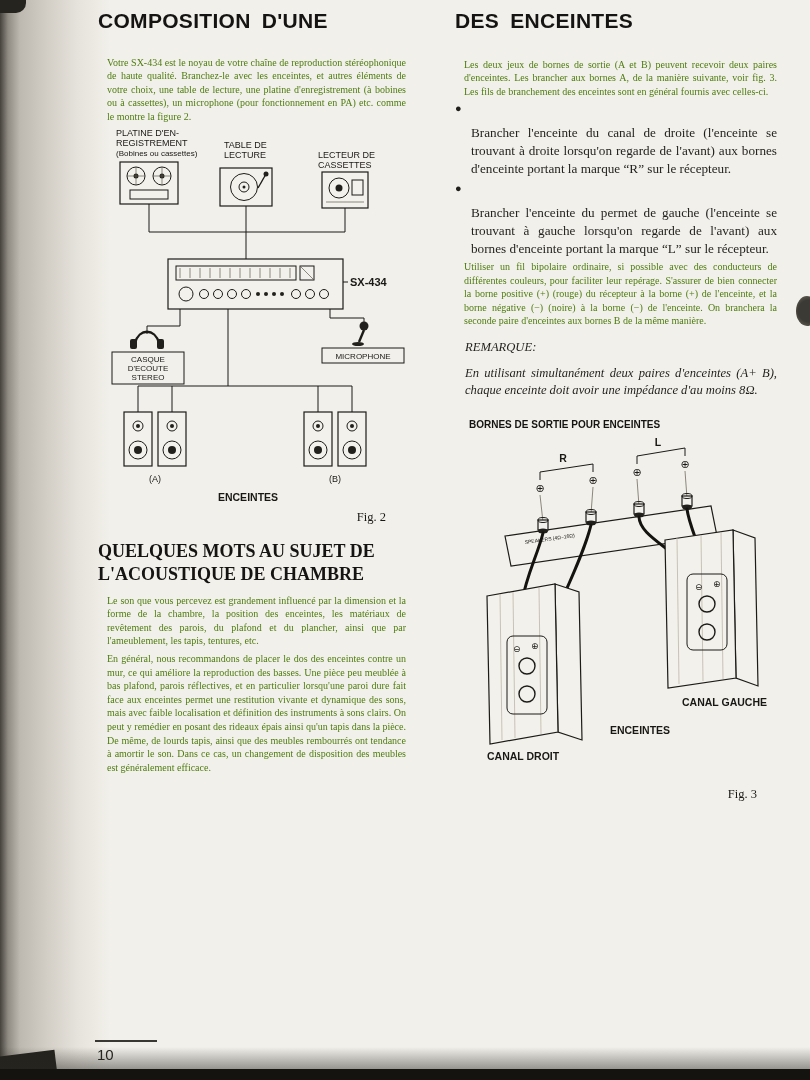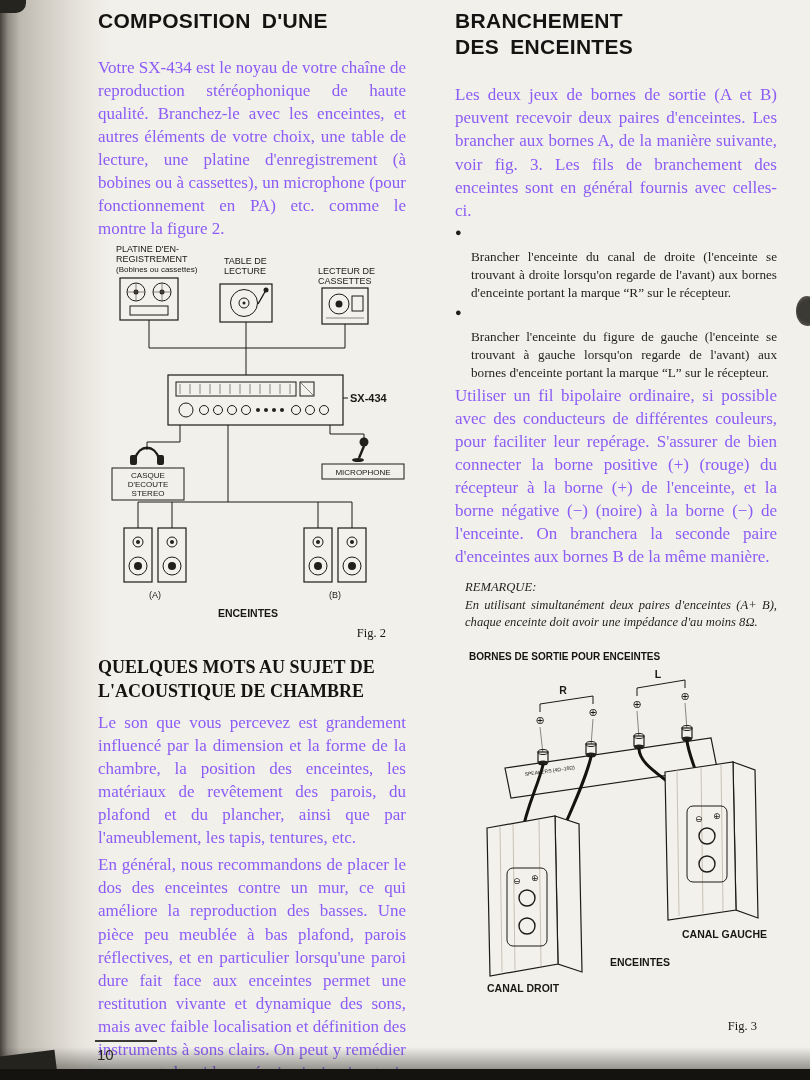--- a/index.html
+++ b/index.html
@@ -24,30 +24,30 @@
   .col { position:absolute; top:8px; }
   .col-left  { left:98px;  width:308px; }
   .col-right { left:455px; width:322px; }
 
   h1 { font-family:"Liberation Sans", sans-serif; font-weight:bold; font-size:21px; line-height:1.22;
        letter-spacing:.3px; word-spacing:5px; color:#161412; }
   .col-left h1 { margin-bottom:22px; }
   .col-right h1 { margin-bottom:24px; }
 
   p.body-text {
-    font-size:17px; line-height:1.36; text-align:justify; color:#8b5cf6;
+    font-size:10px; line-height:1.36; text-align:justify; color:#4d7c0f;margin-left:9px;
   }
   .bullets { list-style:none; margin:2px 0 0 0; }
   .bullets li { display:flex; margin-bottom:2px; }
   .bullets .bullet { width:16px; flex:0 0 16px; font-size:11px; line-height:1.6; }
   .bullets .bullet-text { flex:1; font-size:13.2px; line-height:1.36; text-align:justify;margin-top:24px; }
 
   h2.subhead { font-size:18px; font-weight:bold; line-height:1.28; margin:16px 0 8px 0; color:#161412; }
   .note { margin:12px 0 0 10px; font-style:italic; }
-  .note-title { font-size:12.6px; margin-bottom:2px; }
+  .note-title { font-size:12.6px; margin-bottom:10px; }
   .note-body { font-size:12.6px; line-height:1.34; text-align:justify; }
 
   .fig3-heading { font-family:"Liberation Sans", sans-serif; font-weight:bold; font-size:10px;
     margin:20px 0 4px 14px; color:#161412; }
 
   svg { display:block; }
   svg .ln   { stroke:#1d1b18; stroke-width:1; fill:none; }
   svg .ln2  { stroke:#1d1b18; stroke-width:1.4; fill:none; }
   svg .box  { fill:#f3f1eb; stroke:#1d1b18; stroke-width:1.2; }
   svg .fillk{ fill:#22201c; stroke:none; }
@@ -209,32 +209,31 @@
     <h2 class="subhead">
       <span style="display:block">QUELQUES MOTS AU SUJET DE</span>
       <span style="display:block">L'ACOUSTIQUE DE CHAMBRE</span>
     </h2>
     <p class="body-text">Le son que vous percevez est grandement influencé par la dimension et la forme de la chambre, la position des enceintes, les matériaux de revêtement des parois, du plafond et du plancher, ainsi que par l'ameublement, les tapis, tentures, etc.</p>
     <p class="body-text" style="margin-top:4px">En général, nous recommandons de placer le dos des enceintes contre un mur, ce qui améliore la reproduction des basses. Une pièce peu meublée à bas plafond, parois réflectives, et en particulier lorsqu'une paroi dure fait face aux enceintes permet une restitution vivante et dynamique des sons, mais avec faible localisation et définition des instruments à sons clairs. On peut y remédier en posant des rideaux épais ainsi qu'un tapis dans la pièce. De même, de lourds tapis, ainsi que des meubles rembourrés ont tendance à amortir le son. Dans ce cas, un changement de disposition des meubles est généralement efficace.</p>
   </div>
 
   <div class="col col-right">
     <h1>
-      <span style="display:block">BRANCHEMENT</span>
       <span style="display:block">DES ENCEINTES</span>
     </h1>
     <p class="body-text">Les deux jeux de bornes de sortie (A et B) peuvent recevoir deux paires d'enceintes. Les brancher aux bornes A, de la manière suivante, voir fig. 3. Les fils de branchement des enceintes sont en général fournis avec celles-ci.</p>
     <ul class="bullets">
       <li>
         <span class="bullet">●</span>
         <span class="bullet-text">Brancher l'enceinte du canal de droite (l'enceinte se trouvant à droite lorsqu'on regarde de l'avant) aux bornes d'enceinte portant la marque “R” sur le récepteur.</span>
       </li>
       <li>
         <span class="bullet">●</span>
-        <span class="bullet-text">Brancher l'enceinte du figure de gauche (l'enceinte se trouvant à gauche lorsqu'on regarde de l'avant) aux bornes d'enceinte portant la marque “L” sur le récepteur.</span>
+        <span class="bullet-text">Brancher l'enceinte du permet de gauche (l'enceinte se trouvant à gauche lorsqu'on regarde de l'avant) aux bornes d'enceinte portant la marque “L” sur le récepteur.</span>
       </li>
     </ul>
     <p class="body-text">Utiliser un fil bipolaire ordinaire, si possible avec des conducteurs de différentes couleurs, pour faciliter leur repérage. S'assurer de bien connecter la borne positive (+) (rouge) du récepteur à la borne (+) de l'enceinte, et la borne négative (−) (noire) à la borne (−) de l'enceinte. On branchera la seconde paire d'enceintes aux bornes B de la même manière.</p>
 
     <div class="note">
       <div class="note-title">REMARQUE:</div>
       <div class="note-body">En utilisant simultanément deux paires d'enceintes (A+ B), chaque enceinte doit avoir une impédance d'au moins 8Ω.</div>
     </div>
 
     <div class="fig3-heading">BORNES DE SORTIE POUR ENCEINTES</div>

